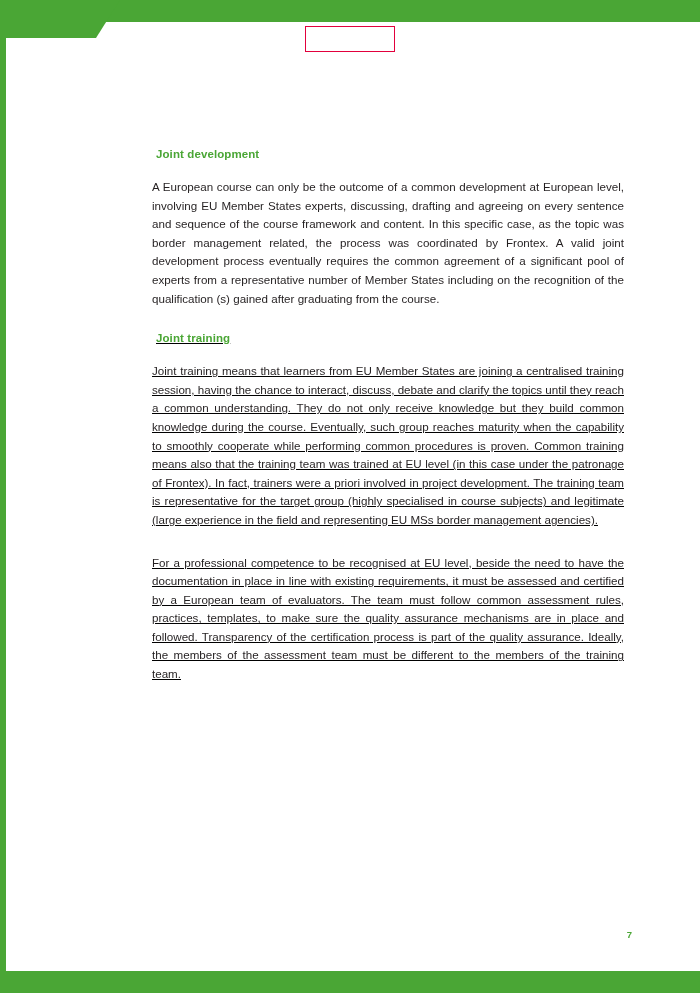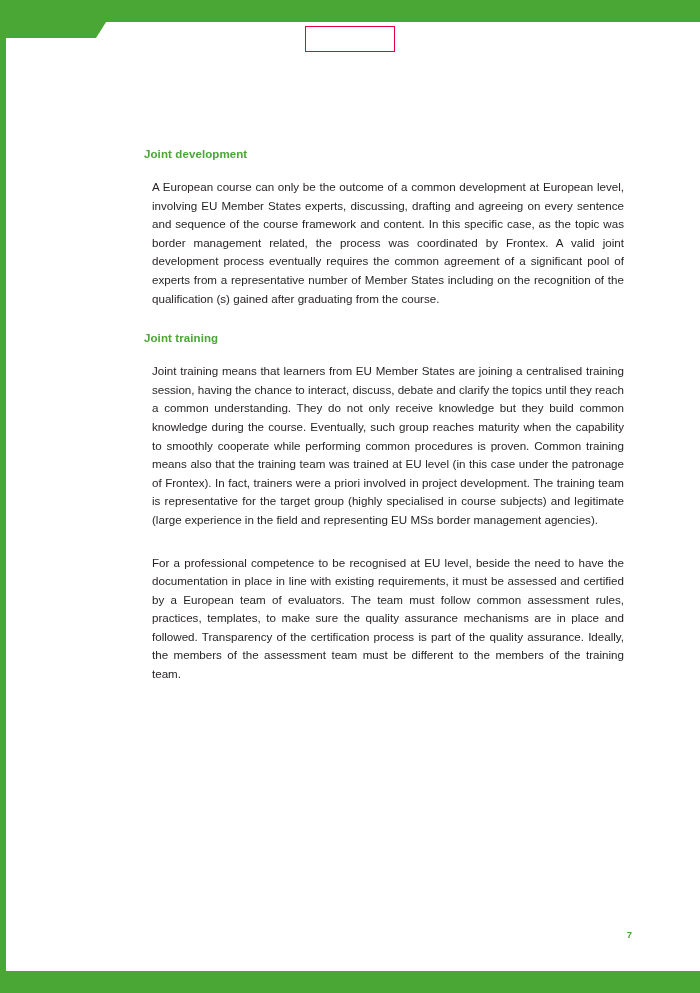--- a/index.html
+++ b/index.html
@@ -81,25 +81,26 @@
     position: absolute;
     top: 148px;
     left: 144px;
     width: 488px;
   }
 
   h2.section-heading {
     font-size: 11.5px;
     font-weight: bold;
     color: #4aa635;
-    margin: 0 0 18px 0;
+    margin: 0 0 18px 12px;
     letter-spacing: 0.1px;
   }
   .section + .section {
     margin-top: 24px;
+    text-decoration: underline;
   }
   p.body-text {
     font-size: 11.6px;
     line-height: 18.6px;
     color: #231f20;
     margin: 8px;
     text-align: justify;
     text-justify: inter-word;
     hyphens: none;
   }

